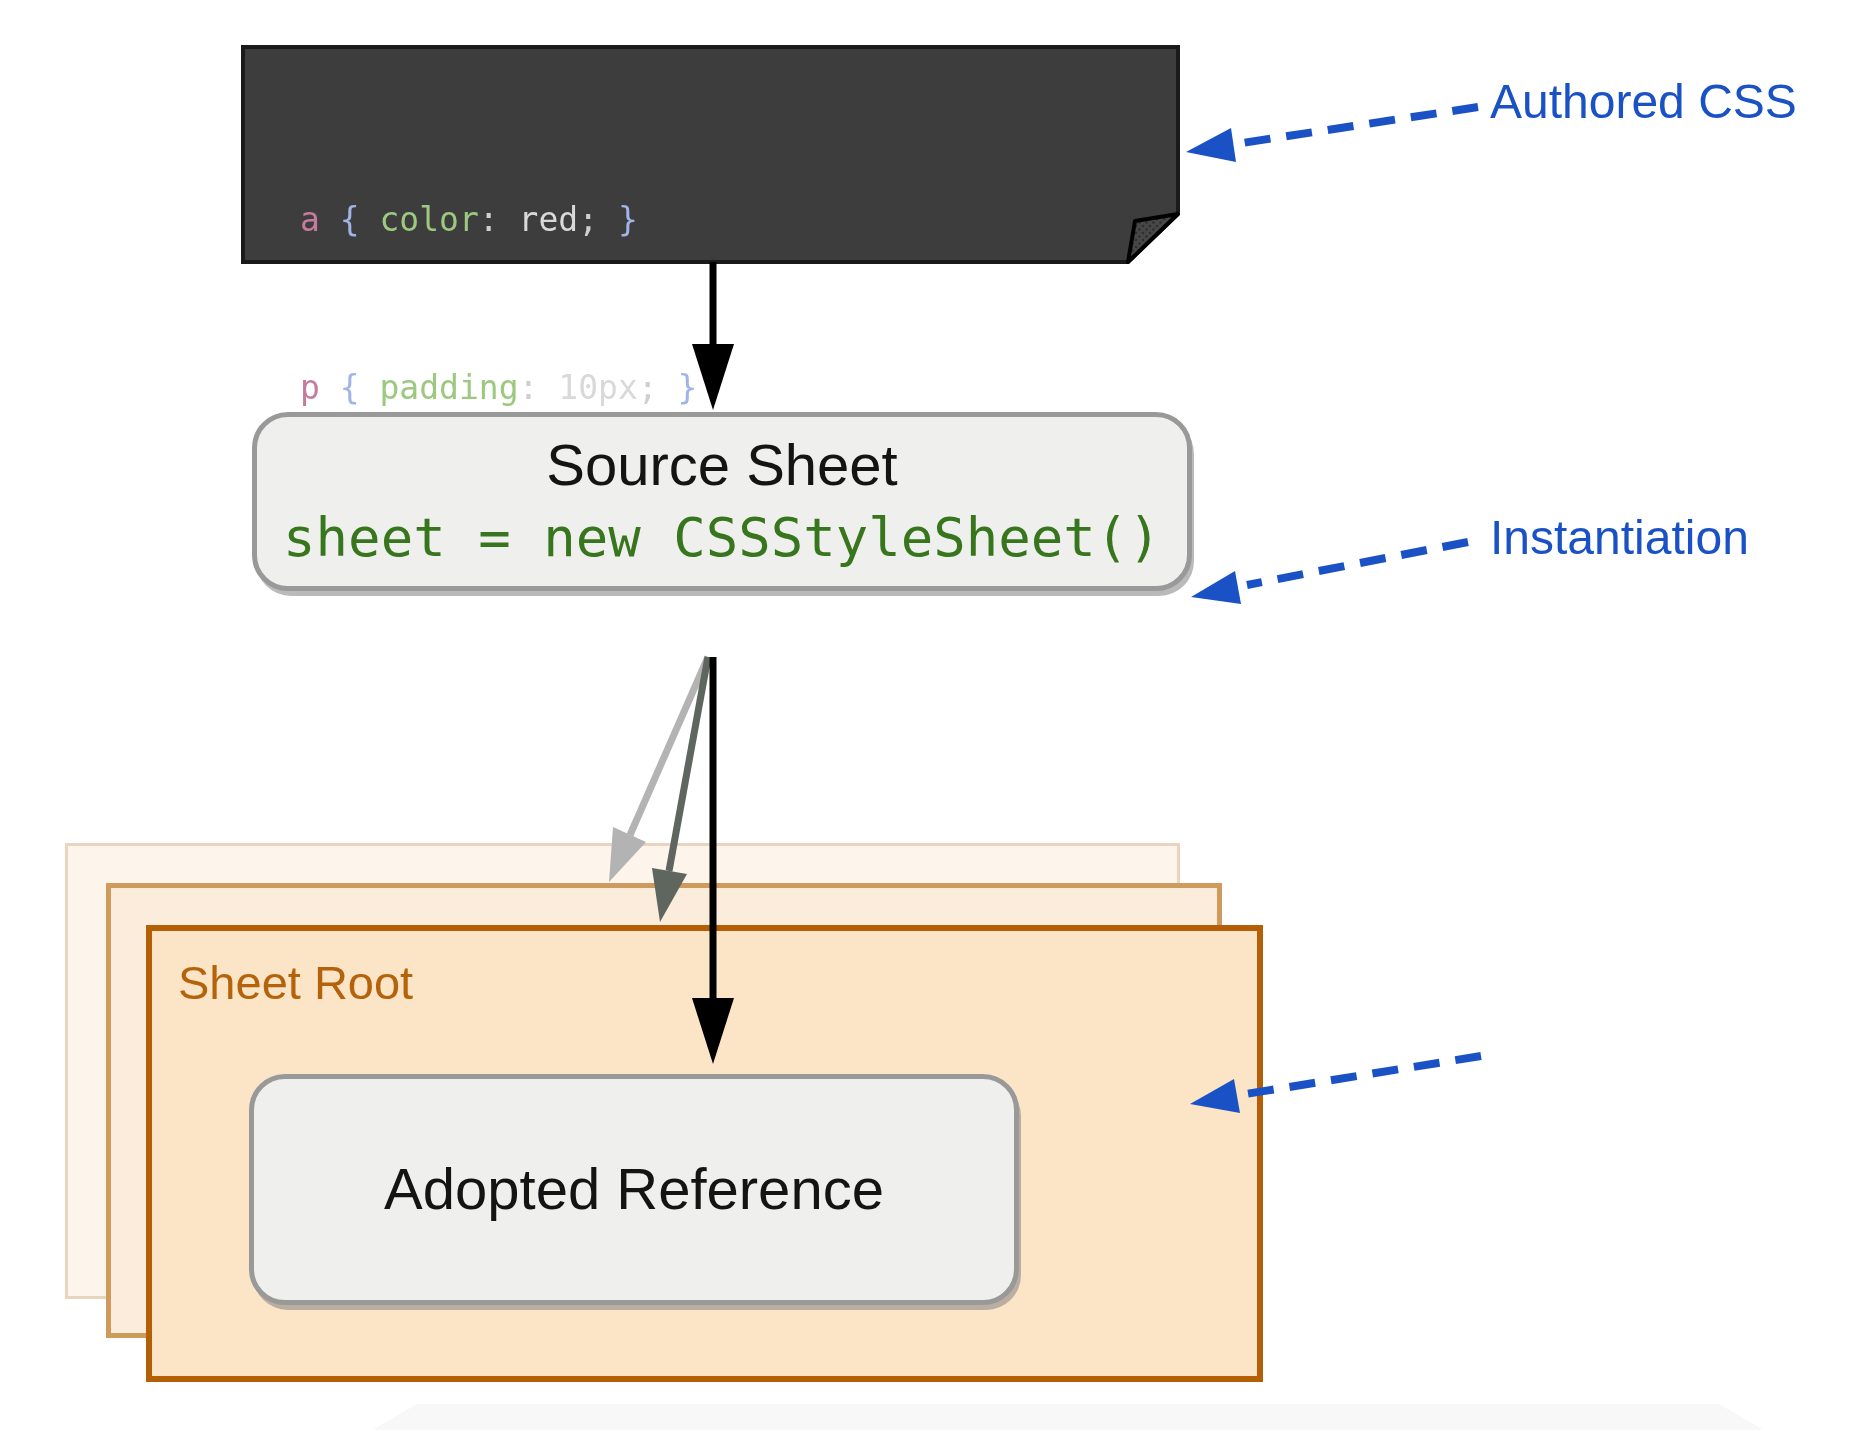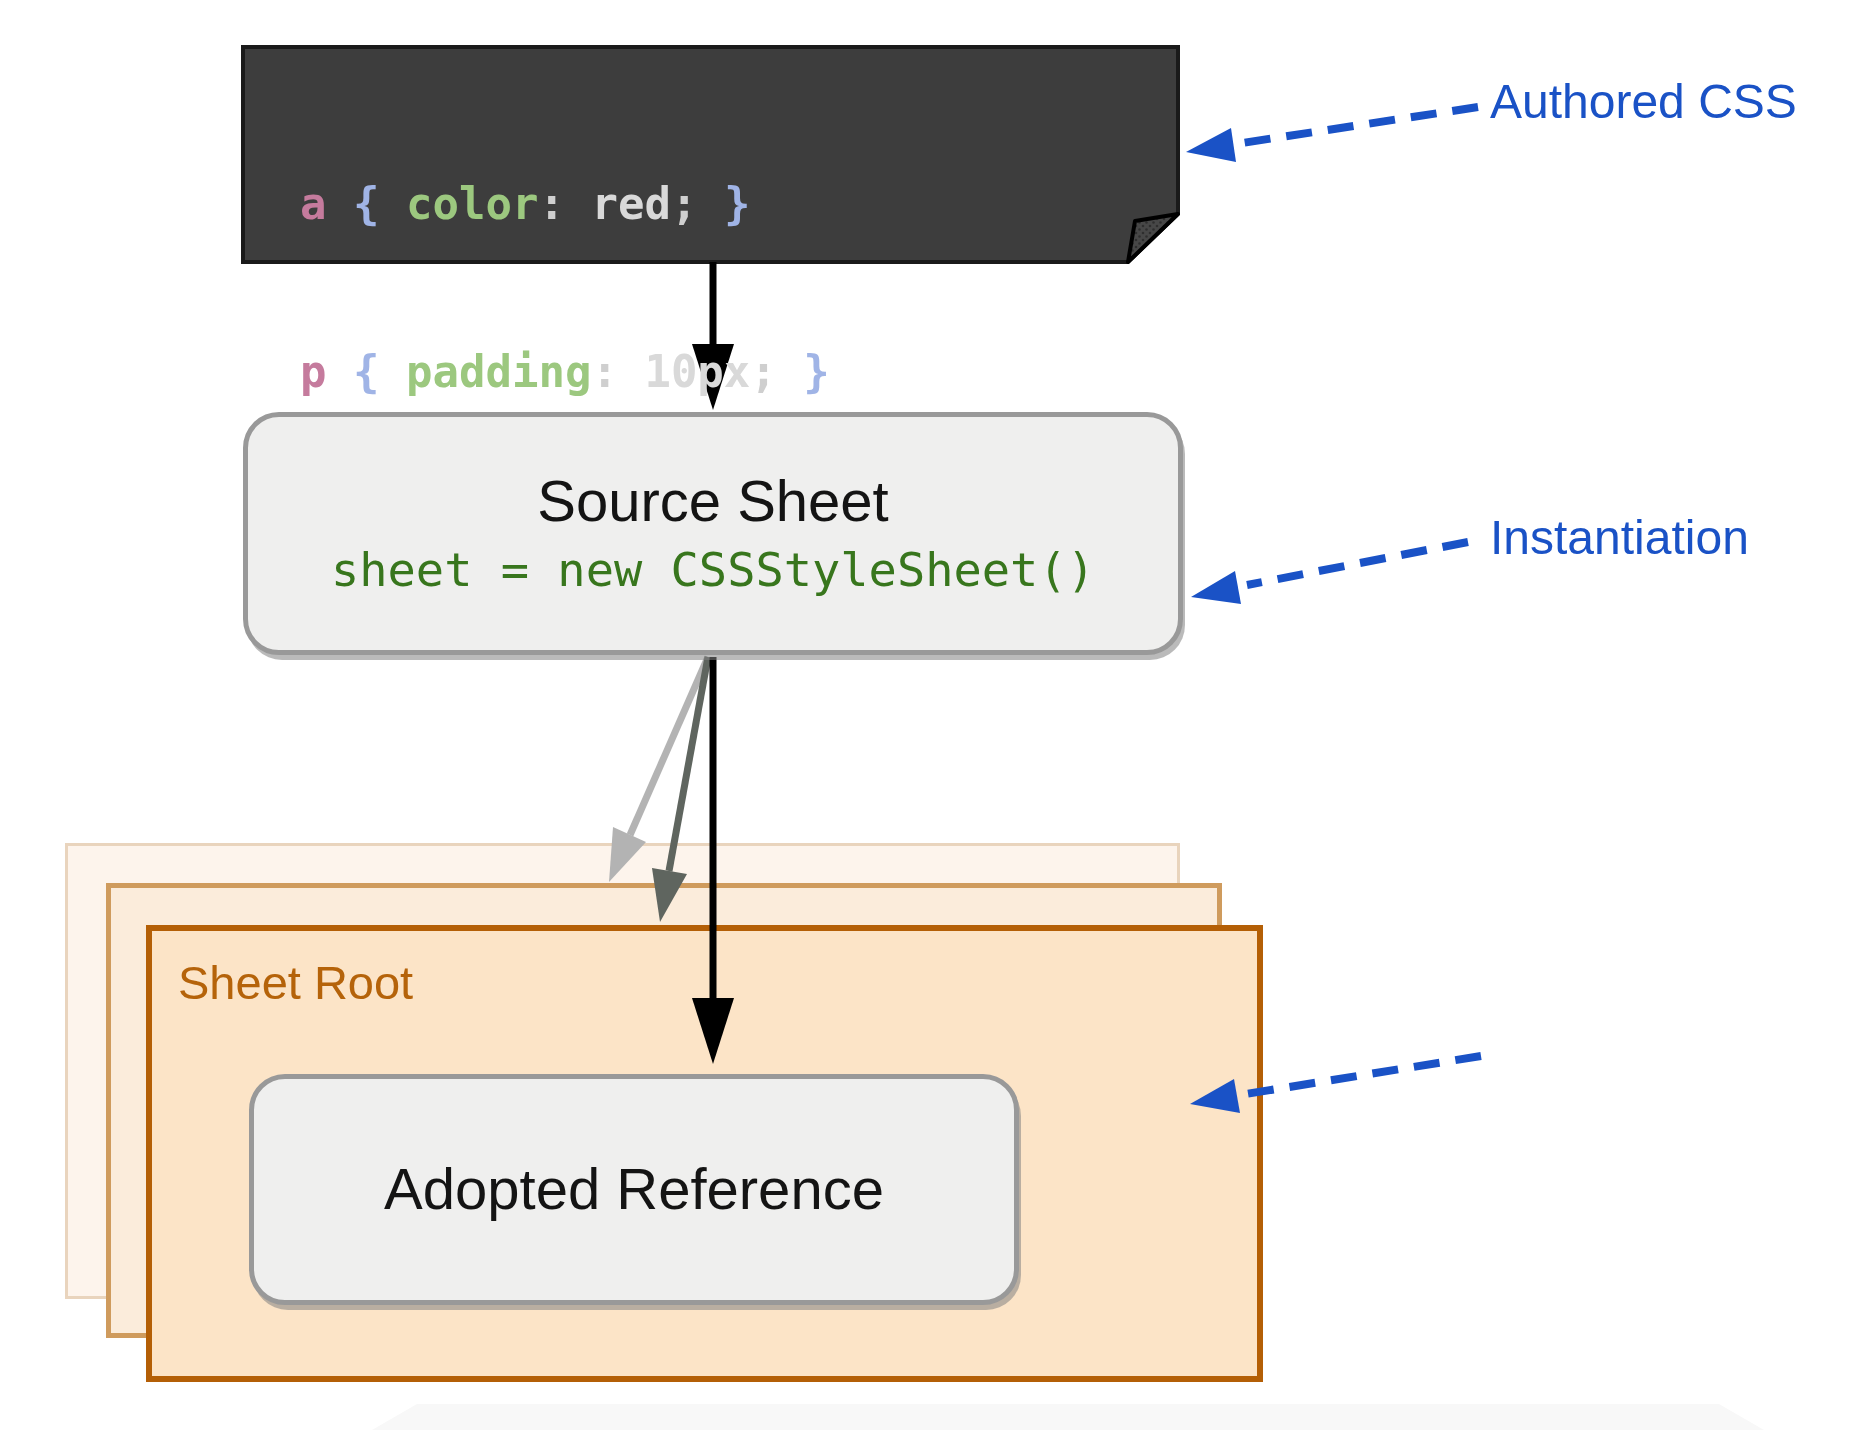--- a/index.html
+++ b/index.html
@@ -38,35 +38,35 @@
   
   .gbox{
     position:absolute;box-sizing:border-box;
     background:var(--gray_box_fill);
     border:5px solid var(--gray_box_border);
     border-radius:36px;
     box-shadow:3px 6px 0 -1px rgba(130,130,130,.55);
     display:flex;flex-direction:column;align-items:center;justify-content:center;
     gap:12px;
   }
-  .gbox.source{left:243px;top:412px;width:940px;height:243px;}
+  .gbox.source{left:252px;top:412px;width:940px;height:179px;}
   .gbox.adopted{left:97px;top:143px;width:770px;height:231px;} 
   .gbox .title{
     font-size:58px;color:#141414;line-height:1.05;white-space:pre;
   }
   .gbox .codeline{
     font-family:"DejaVu Sans Mono",monospace;
-    font-size:47px;color:var(--code_green);white-space:pre;line-height:1.1;text-align:right;
+    font-size:54px;color:var(--code_green);white-space:pre;line-height:1.1;text-align:right;
   }
 
   
   .authored-code{
-    position:absolute;left:300px;top:64px;
+    position:absolute;left:300px;top:80px;
     font-family:"DejaVu Sans Mono",monospace;
-    font-size:44px;line-height:56px;white-space:pre;font-weight:bold;
+    font-size:33px;line-height:56px;white-space:pre;
   }
   .tk-sel{color:var(--token_selector);}
   .tk-brace{color:var(--token_brace);}
   .tk-prop{color:var(--token_property);}
   .tk-punct{color:var(--token_punct);}
   .tk-val{color:var(--token_value);}
 
   
   .blue-label{
     position:absolute;left:1490px;

